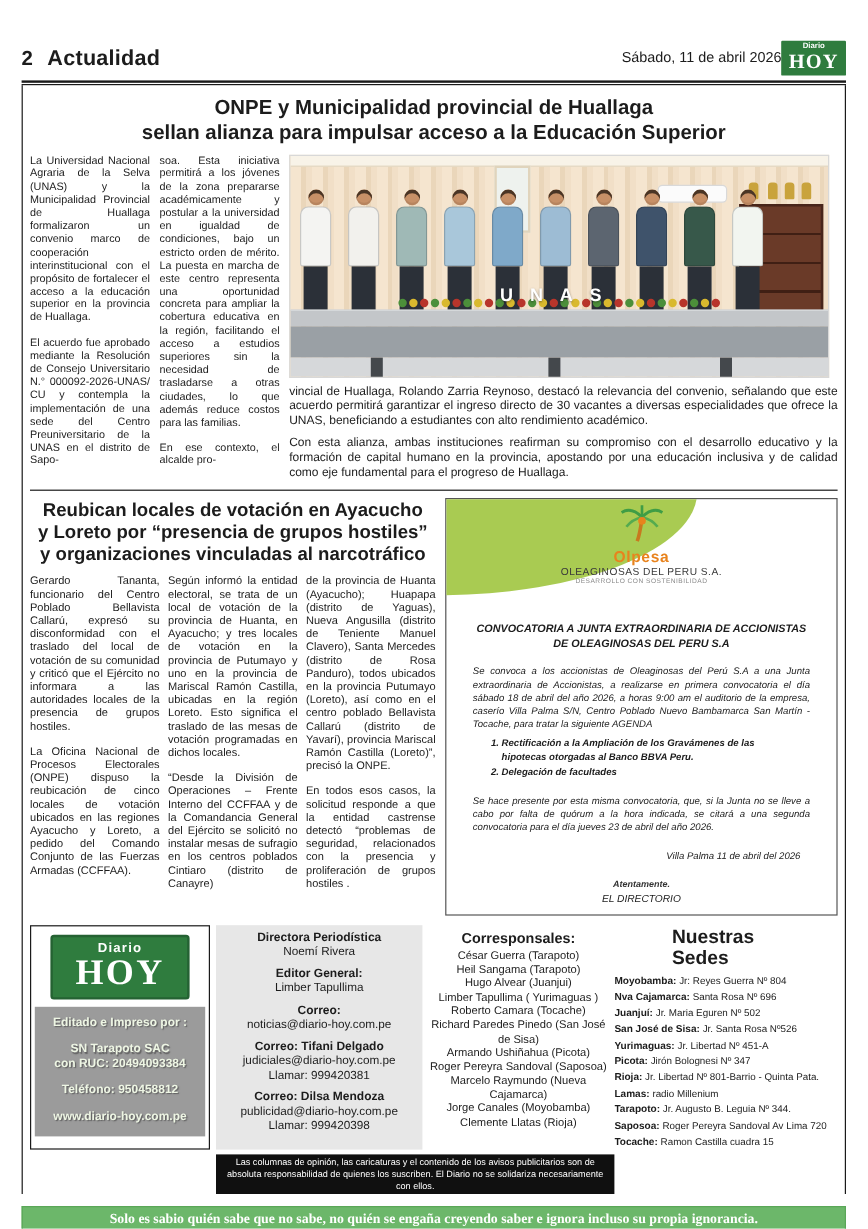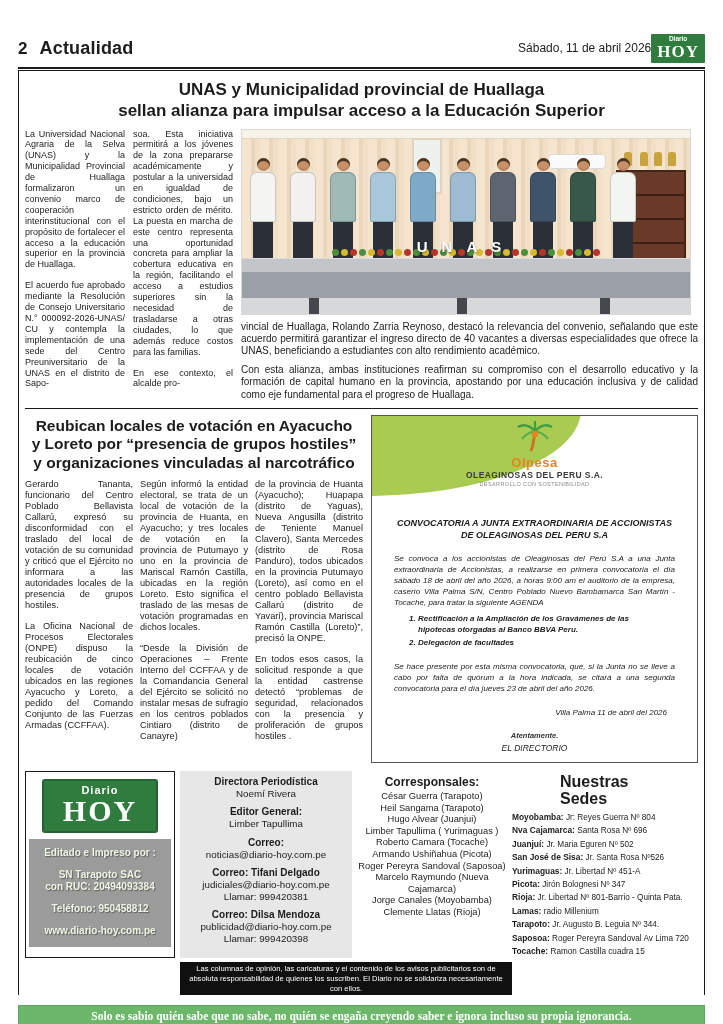--- a/index.html
+++ b/index.html
@@ -59,21 +59,21 @@
   .story2-left { width:338px; flex:0 0 338px; }
   .headline2 { text-align:center; font-size:15.5px; font-weight:bold; line-height:18.5px; margin:2px 0 7px; }
   .cols3 { display:flex; gap:7px; }
   .cols3 .c { flex:1; font-size:9.2px; line-height:11px; text-align:justify; }
   .cols3 p + p { margin-top:10px; }
   
   .ad { position:relative; flex:1; height:348px; border:1px solid #555; overflow:hidden; background:#fff; }
   .blob { position:absolute; top:-6px; left:-6px; width:215px; height:86px; background:#a9cb52; border-radius:0 0 100% 0; }
   .ad-logo { position:relative; text-align:center; margin-top:4px; line-height:1.15; }
   .olpesa-name { font-size:13px; font-weight:bold; color:#e8831d; letter-spacing:.5px; }
-  .olpesa-sub { font-size:8.5px; font-weight:bold; color:#3a3a3a; letter-spacing:.4px; }
+  .olpesa-sub { font-size:8.5px; font-weight:normal; color:#3a3a3a; letter-spacing:.4px; }
   .olpesa-tag { font-size:5.5px; color:#8a8a8a; letter-spacing:.4px; }
   .ad-title { margin:30px auto 0; width:85%; text-align:center; font-size:9px; font-weight:bold; font-style:italic; line-height:12px; }
   .ad-body { margin:12px 22px 0; font-size:8px; font-style:italic; line-height:11px; text-align:justify; color:#222; }
   .ad ol { margin:6px 30px 0 46px; font-size:8px; font-style:italic; font-weight:bold; line-height:10.5px; }
   .ad ol li { margin-bottom:3px; }
   .ad-date { margin:14px 30px 0; text-align:right; font-size:8px; font-style:italic; }
   .ad-sign { margin-top:14px; text-align:center; font-style:italic; }
   .ad-sign .a { font-size:7.5px; font-weight:bold; color:#333; }
   .ad-sign .d { font-size:8.5px; font-weight:normal; margin-top:3px; }
   
@@ -119,21 +119,21 @@
         <span class="d">Diario</span>
         <span class="h">HOY</span>
       </div>
     </div>
   </div>
   <div class="double-rule"></div>
 
   <div class="frame">
 
     <h1 class="headline1">
-      <div>UNAS y Municipalidad provincial de Huallaga</div>
+      <div>ONPE y Municipalidad provincial de Huallaga</div>
       <div>sellan alianza para impulsar acceso a la Educación Superior</div>
     </h1>
     <section class="story1">
       <div class="colnarrow">
         <p>La Universidad Nacional Agraria de la Selva (UNAS) y la Municipalidad Provincial de Huallaga formalizaron un convenio marco de cooperación interinstitucional con el propósito de fortalecer el acceso a la educación superior en la provincia de Huallaga.</p>
         <p>El acuerdo fue aprobado mediante la Resolución de Consejo Universitario N.° 000092-2026-UNAS/ CU y contempla la implementación de una sede del Centro Preuniversitario de la UNAS en el distrito de Sapo-</p>
       </div>
       <div class="colnarrow col2">
         <p>soa. Esta iniciativa permitirá a los jóvenes de la zona prepararse académicamente y postular a la universidad en igualdad de condiciones, bajo un estricto orden de mérito. La puesta en marcha de este centro representa una oportunidad concreta para ampliar la cobertura educativa en la región, facilitando el acceso a estudios superiores sin la necesidad de trasladarse a otras ciudades, lo que además reduce costos para las familias.</p>
         <p>En ese contexto, el alcalde pro-</p>
@@ -203,21 +203,21 @@
             </div>
           <div class="tabletop"></div>
           <div class="tablefront"></div>
           <div class="floor"></div>
           <div class="legshadow ls1"></div>
           <div class="legshadow ls2"></div>
           <div class="legshadow ls3"></div>
           <div class="flowers"><span class="flower" style="background: rgb(76, 143, 58);"></span><span class="flower" style="background: rgb(217, 185, 46);"></span><span class="flower" style="background: rgb(184, 53, 43);"></span><span class="flower" style="background: rgb(76, 143, 58);"></span><span class="flower" style="background: rgb(217, 185, 46);"></span><span class="flower" style="background: rgb(184, 53, 43);"></span><span class="flower" style="background: rgb(76, 143, 58);"></span><span class="flower" style="background: rgb(217, 185, 46);"></span><span class="flower" style="background: rgb(184, 53, 43);"></span><span class="flower" style="background: rgb(76, 143, 58);"></span><span class="flower" style="background: rgb(217, 185, 46);"></span><span class="flower" style="background: rgb(184, 53, 43);"></span><span class="flower" style="background: rgb(76, 143, 58);"></span><span class="flower" style="background: rgb(217, 185, 46);"></span><span class="flower" style="background: rgb(184, 53, 43);"></span><span class="flower" style="background: rgb(76, 143, 58);"></span><span class="flower" style="background: rgb(217, 185, 46);"></span><span class="flower" style="background: rgb(184, 53, 43);"></span><span class="flower" style="background: rgb(76, 143, 58);"></span><span class="flower" style="background: rgb(217, 185, 46);"></span><span class="flower" style="background: rgb(184, 53, 43);"></span><span class="flower" style="background: rgb(76, 143, 58);"></span><span class="flower" style="background: rgb(217, 185, 46);"></span><span class="flower" style="background: rgb(184, 53, 43);"></span><span class="flower" style="background: rgb(76, 143, 58);"></span><span class="flower" style="background: rgb(217, 185, 46);"></span><span class="flower" style="background: rgb(184, 53, 43);"></span><span class="flower" style="background: rgb(76, 143, 58);"></span><span class="flower" style="background: rgb(217, 185, 46);"></span><span class="flower" style="background: rgb(184, 53, 43);"></span></div>
           <div class="unas">UNAS</div>
         </div>
-        <p class="below">vincial de Huallaga, Rolando Zarria Reynoso, destacó la relevancia del convenio, señalando que este acuerdo permitirá garantizar el ingreso directo de 40 vacantes a diversas especialidades que ofrece la UNAS, beneficiando a estudiantes con alto rendimiento académico.</p>
+        <p class="below">vincial de Huallaga, Rolando Zarria Reynoso, destacó la relevancia del convenio, señalando que este acuerdo permitirá garantizar el ingreso directo de 30 vacantes a diversas especialidades que ofrece la UNAS, beneficiando a estudiantes con alto rendimiento académico.</p>
         <p class="below">Con esta alianza, ambas instituciones reafirman su compromiso con el desarrollo educativo y la formación de capital humano en la provincia, apostando por una educación inclusiva y de calidad como eje fundamental para el progreso de Huallaga.</p>
       </div>
     </section>
 
     <div class="divider"></div>
 
     <section class="story2-row">
       <div class="story2-left">
         <h2 class="headline2">
           <div>Reubican locales de votación en Ayacucho</div>
@@ -317,20 +317,21 @@
       </div>
 
       <div class="fcorr">
         <div class="ftitle">Corresponsales:</div>
         <div data-list="footer.corresponsales">
             <div>César Guerra (Tarapoto)</div>
             <div>Heil Sangama (Tarapoto)</div>
             <div>Hugo Alvear (Juanjui)</div>
             <div>Limber Tapullima ( Yurimaguas )</div>
             <div>Roberto  Camara (Tocache)</div>
+            <div>Richard Paredes Pinedo (San José de Sisa)</div>
             <div>Armando Ushiñahua (Picota)</div>
             <div>Roger Pereyra Sandoval (Saposoa)</div>
             <div>Marcelo Raymundo (Nueva Cajamarca)</div>
             <div>Jorge Canales (Moyobamba)</div>
             <div>Clemente Llatas (Rioja)</div>
           </div>
       </div>
 
       <div class="fsedes">
         <div class="ftitle2">Nuestras Sedes</div>

